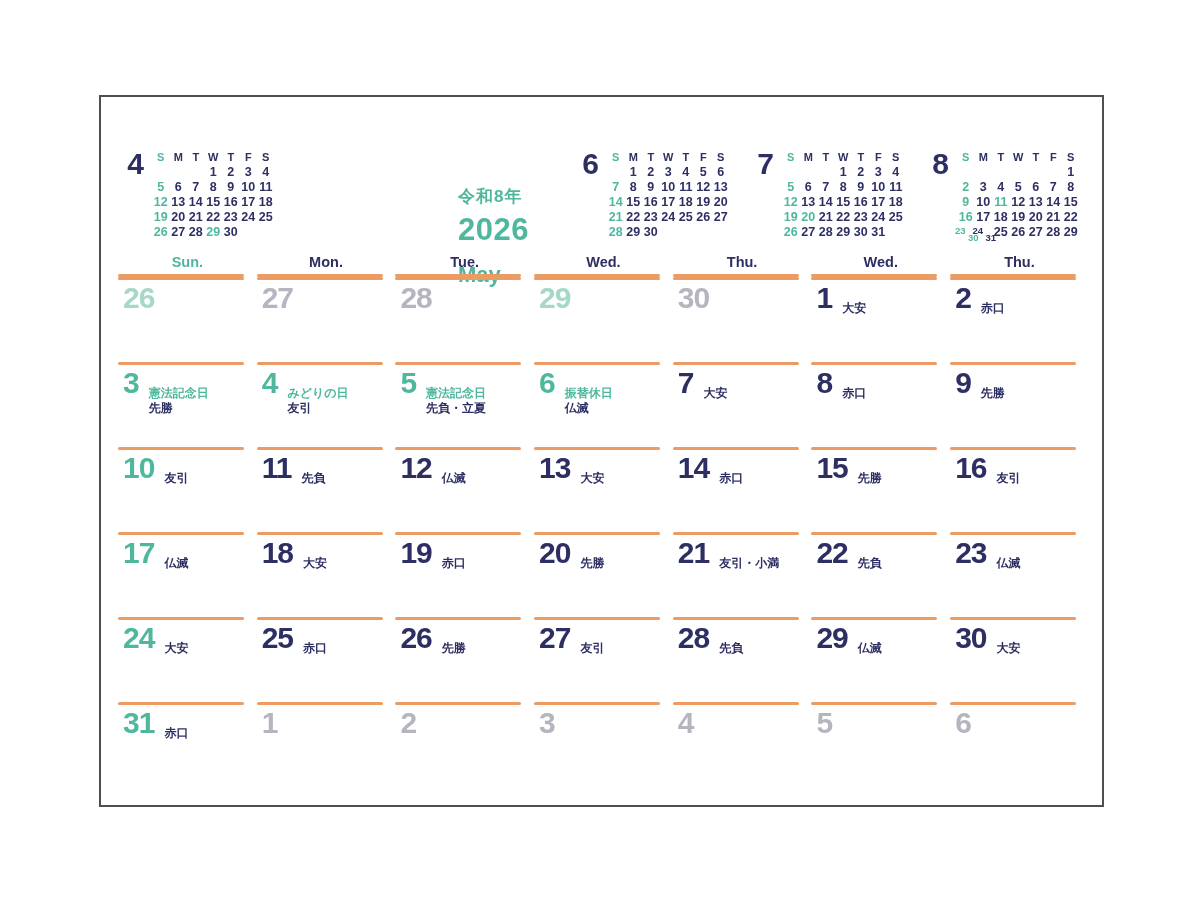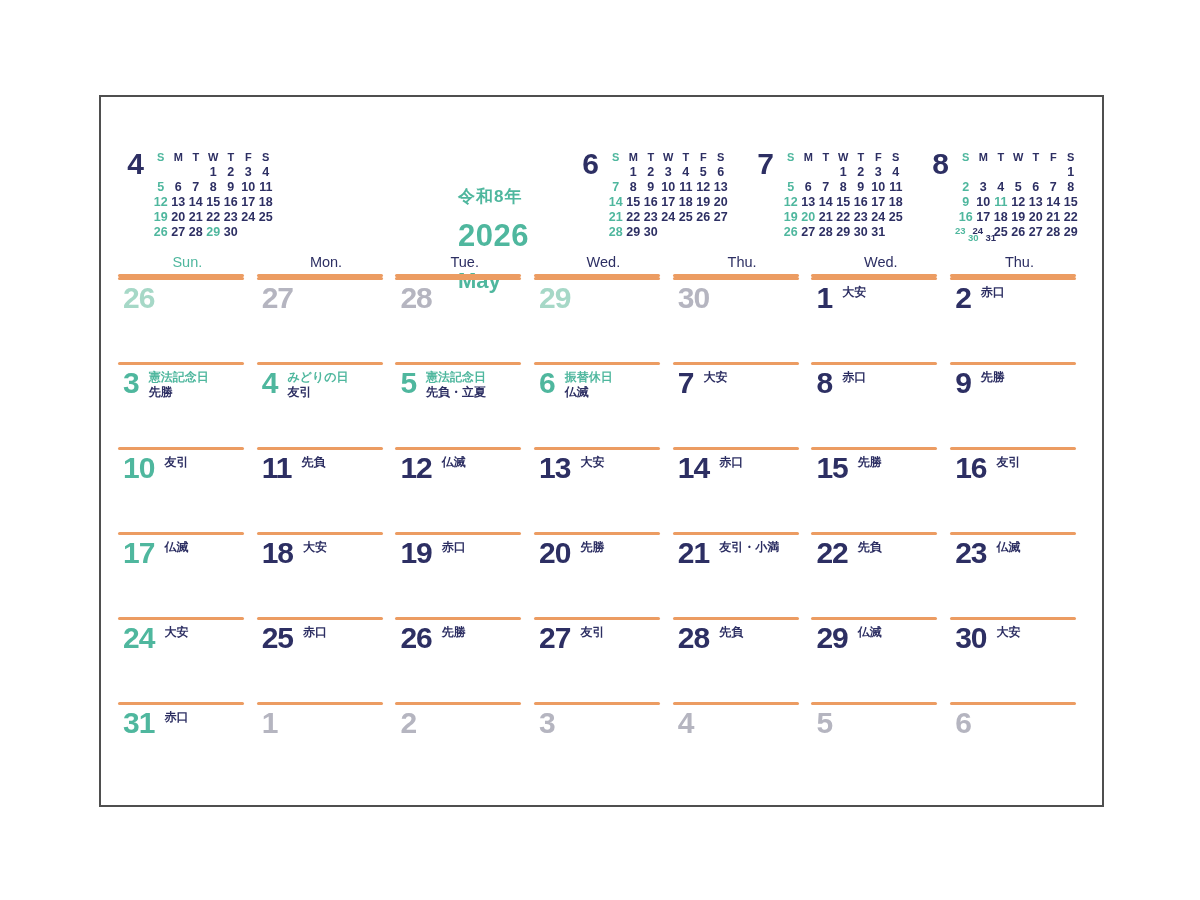--- a/index.html
+++ b/index.html
@@ -28,39 +28,39 @@
   .teal{color:var(--teal) !important;}
   .stack span{position:absolute;font-size:9.5px;line-height:9.5px;font-weight:700;}
   .stack .s1{top:1px;left:-2px;}
   .stack .s2{top:8px;right:-4px;}
 
   
   .big-month{position:absolute;left:207px;top:52px;font-size:118px;font-weight:800;
              color:var(--teal);line-height:0.95;letter-spacing:-4px;}
   .title-side{position:absolute;left:357px;top:88px;color:var(--teal);}
   .era{font-size:17px;font-weight:800;letter-spacing:1px;}
-  .year{font-size:31px;font-weight:800;margin-top:10px;letter-spacing:0.5px;}
+  .year{font-size:31px;font-weight:800;margin-top:4px;letter-spacing:0.5px;}
   .monthname{font-size:22px;font-weight:800;margin-top:14px;}
 
   
   #main-grid{position:absolute;left:17px;top:155px;display:grid;
              grid-template-columns:repeat(7,138.7px);}
   .dow{height:25px;position:relative;text-align:center;}
-  .dow-label{font-size:14.5px;font-weight:400;color:var(--navy);line-height:20px;}
+  .dow-label{font-size:14.5px;font-weight:700;color:var(--navy);line-height:20px;}
   .dow.accent .dow-label{color:var(--teal);}
   .oline{width:126px;height:3px;background:var(--orange);border-radius:2px;}
   .dow .oline{position:absolute;bottom:0;left:0;}
   .cell{height:85px;}
   .cell .oline{margin-bottom:5px;}
   .cell-body{display:flex;align-items:flex-start;padding-left:5px;}
   .day-num{font-size:30px;font-weight:800;line-height:26px;letter-spacing:-1px;color:var(--navy);}
   .day-num.sun{color:var(--teal);}
   .day-num.out-gray{color:var(--gray);}
   .day-num.out-teal{color:var(--teal_light);}
-  .labels{margin-left:10px;margin-top:0;line-height:15px;}
+  .labels{margin-left:10px;margin-top:16px;line-height:15px;}
   .holiday{font-size:12px;font-weight:700;color:var(--teal);}
   .rokuyo{font-size:12px;font-weight:700;color:var(--navy);}
 </style>
 </head>
 <body>
 
 <div id="stage">
   <div id="card">
 
     <div>

